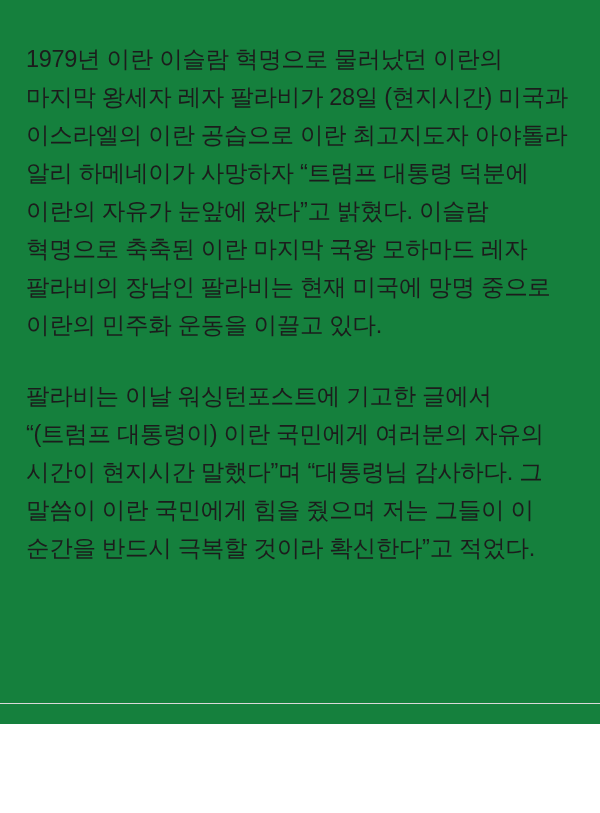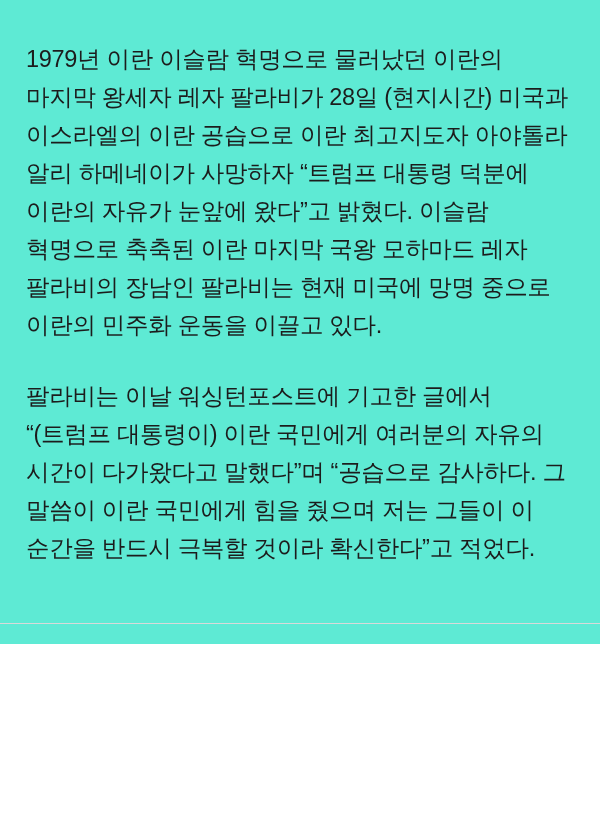--- a/index.html
+++ b/index.html
@@ -10,22 +10,22 @@
     width: 600px;
     height: 813px;
     background: #ffffff;
     font-family: "Liberation Sans", sans-serif;
     color: #1b1b1b;
     overflow: hidden;
   }
   .page {
     position: relative;
     width: 600px;
-    height: 644px;
-    background: #5eead4;
+    height: 724px;
+    background: #15803d;
     box-sizing: border-box;
     padding: 40px 26px 0 26px;
   }
   .article-body {
     font-size: 23.5px;
     line-height: 1.62;
     letter-spacing: -0.3px;
     color: #1c1c1c;
     word-break: keep-all;
   }
@@ -43,16 +43,16 @@
     height: 1px;
     background: #d9d9d9;
   }
 </style>
 </head>
 <body>
 
 <div class="page">
   <div class="article-body">
     <p class="paragraph">1979년 이란 이슬람 혁명으로 물러났던 이란의 마지막 왕세자 레자 팔라비가 28일 (현지시간) 미국과 이스라엘의 이란 공습으로 이란 최고지도자 아야톨라 알리 하메네이가 사망하자 “트럼프 대통령 덕분에 이란의 자유가 눈앞에 왔다”고 밝혔다. 이슬람 혁명으로 축축된 이란 마지막 국왕 모하마드 레자 팔라비의 장남인 팔라비는 현재 미국에 망명 중으로 이란의 민주화 운동을 이끌고 있다.</p>
-    <p class="paragraph">팔라비는 이날 워싱턴포스트에 기고한 글에서 “(트럼프 대통령이) 이란 국민에게 여러분의 자유의 시간이 다가왔다고 말했다”며 “공습으로 감사하다. 그 말씀이 이란 국민에게 힘을 줬으며 저는 그들이 이 순간을 반드시 극복할 것이라 확신한다”고 적었다.</p>
+    <p class="paragraph">팔라비는 이날 워싱턴포스트에 기고한 글에서 “(트럼프 대통령이) 이란 국민에게 여러분의 자유의 시간이 현지시간 말했다”며 “대통령님 감사하다. 그 말씀이 이란 국민에게 힘을 줬으며 저는 그들이 이 순간을 반드시 극복할 것이라 확신한다”고 적었다.</p>
   </div>
   <div class="bottom-rule"></div>
 </div>
 
 </body></html>

